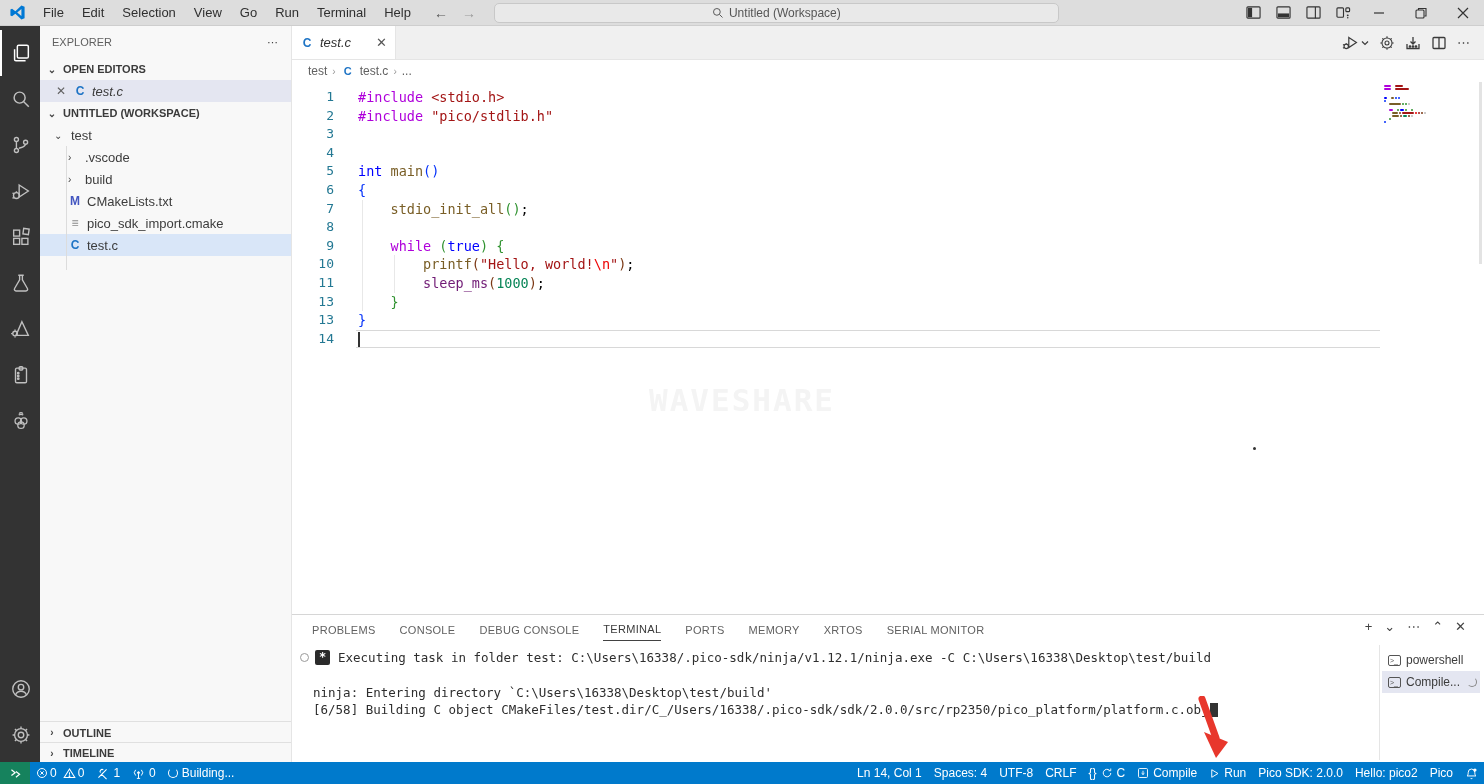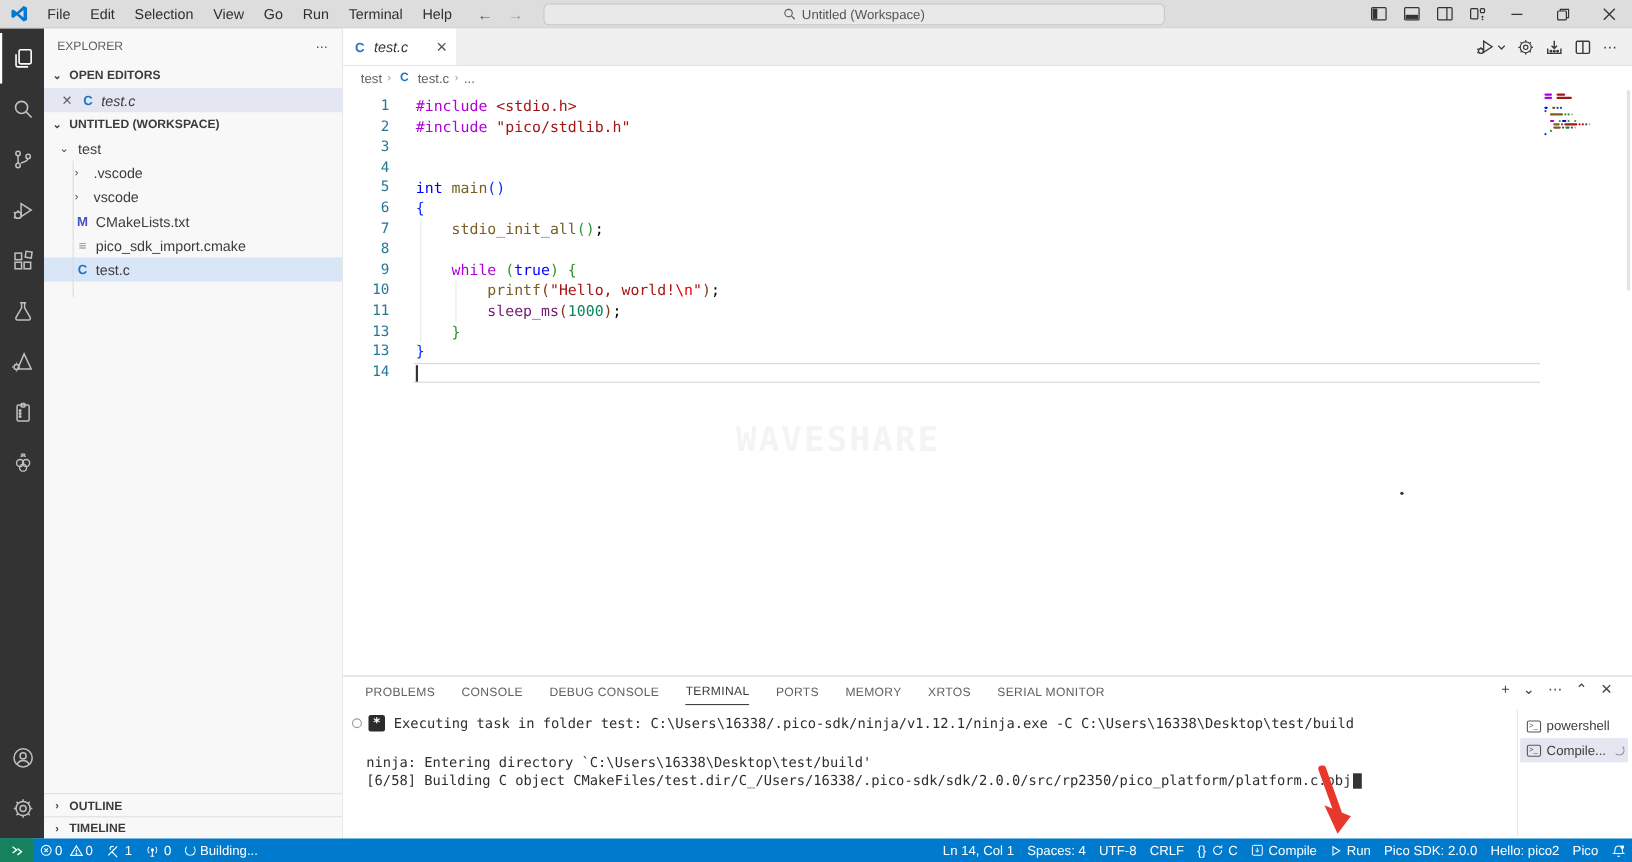--- a/index.html
+++ b/index.html
@@ -21,21 +21,21 @@
   
   .main { display:flex; height:736px; }
 
   
   .activitybar { width:40px; background:#333333; display:flex; flex-direction:column; align-items:center; padding-top:4px; }
   .ab-item { width:40px; height:46px; display:flex; align-items:center; justify-content:center; color:#c0c0c0; border-left:2px solid transparent; }
   .ab-item.active { color:#ffffff; border-left-color:#ffffff; }
   .ab-bottom { margin-top:auto; width:100%; display:flex; flex-direction:column; align-items:center; padding-bottom:4px; }
 
   
-  .sidebar { width:272px; background:#f8f8f8; border-right:1px solid #e5e5e5; position:relative; font-size:13px; }
+  .sidebar { width:252px; background:#f8f8f8; border-right:1px solid #e5e5e5; position:relative; font-size:13px; }
   .sb-header { height:32px; display:flex; align-items:center; padding:0 12px; font-size:11px; color:#5f5f5f; }
   .sb-header .more { margin-left:auto; letter-spacing:1px; color:#424242; }
   .sb-sec { height:22px; display:flex; align-items:center; font-weight:bold; font-size:11px; color:#3b3b3b; padding-left:4px; gap:3px; }
   .chev { font-size:10px; color:#424242; width:16px; text-align:center; }
   .sb-row { height:22px; display:flex; align-items:center; gap:5px; padding-left:30px; color:#3c3c3c; }
   .sb-row .x { color:#616161; font-size:12px; width:14px; text-align:center; }
   .fi { font-weight:bold; font-size:12px; width:14px; text-align:center; }
   .fi-c { color:#1e74c5; } .fi-m { color:#4356c0; } .fi-cmake { color:#8a8a8a; font-weight:normal; }
   .sb-row.openedit { background:#e4e6f1; padding-left:14px; }
   .sb-row.selected { background:#d9e6f8; }
@@ -284,21 +284,21 @@
     <div class="sb-row folder">
           <span class="fchev">⌄</span>
           <span>test</span>
         </div>
         <div class="sb-row child">
           <span class="fchev">›</span>
           <span>.vscode</span>
         </div>
         <div class="sb-row child">
           <span class="fchev">›</span>
-          <span>vscode</span>
+          <span>build</span>
         </div>
         <div class="sb-row child">
           <span class="fi fi-m">M</span>
           <span>CMakeLists.txt</span>
         </div>
         <div class="sb-row child">
           <span class="fi fi-cmake">≡</span>
           <span>pico_sdk_import.cmake</span>
         </div>
         <div class="sb-row child selected">

